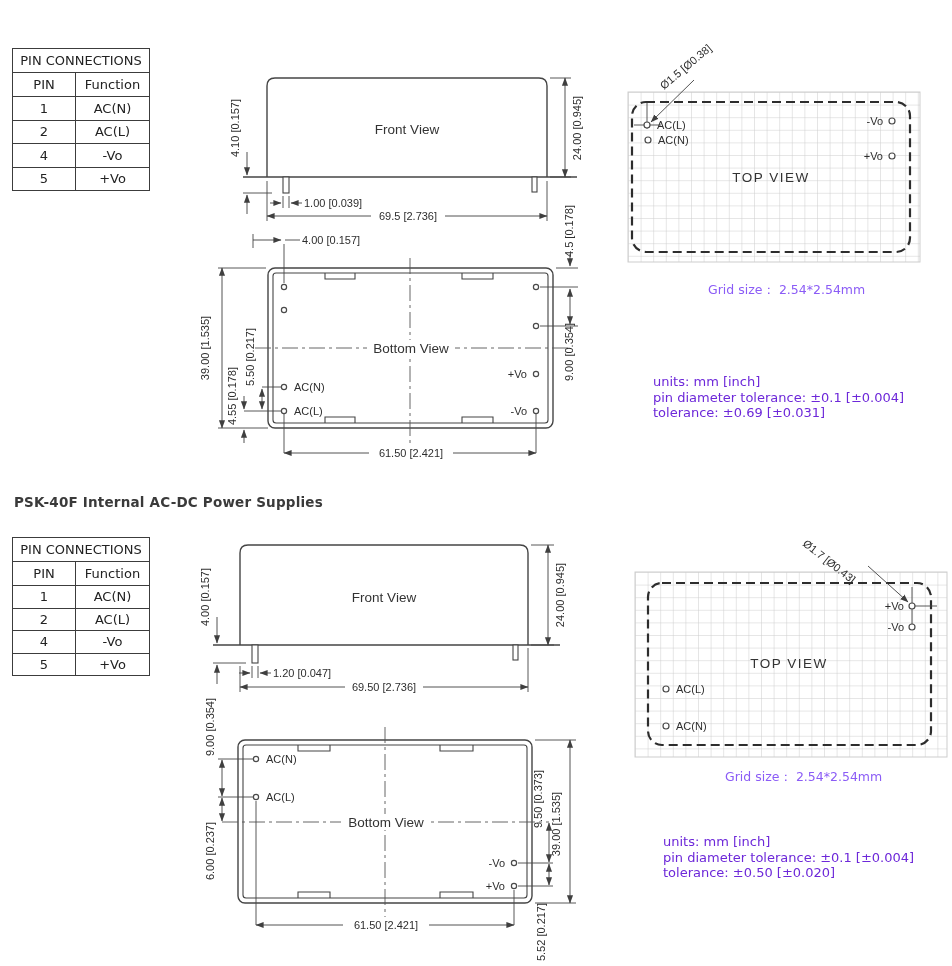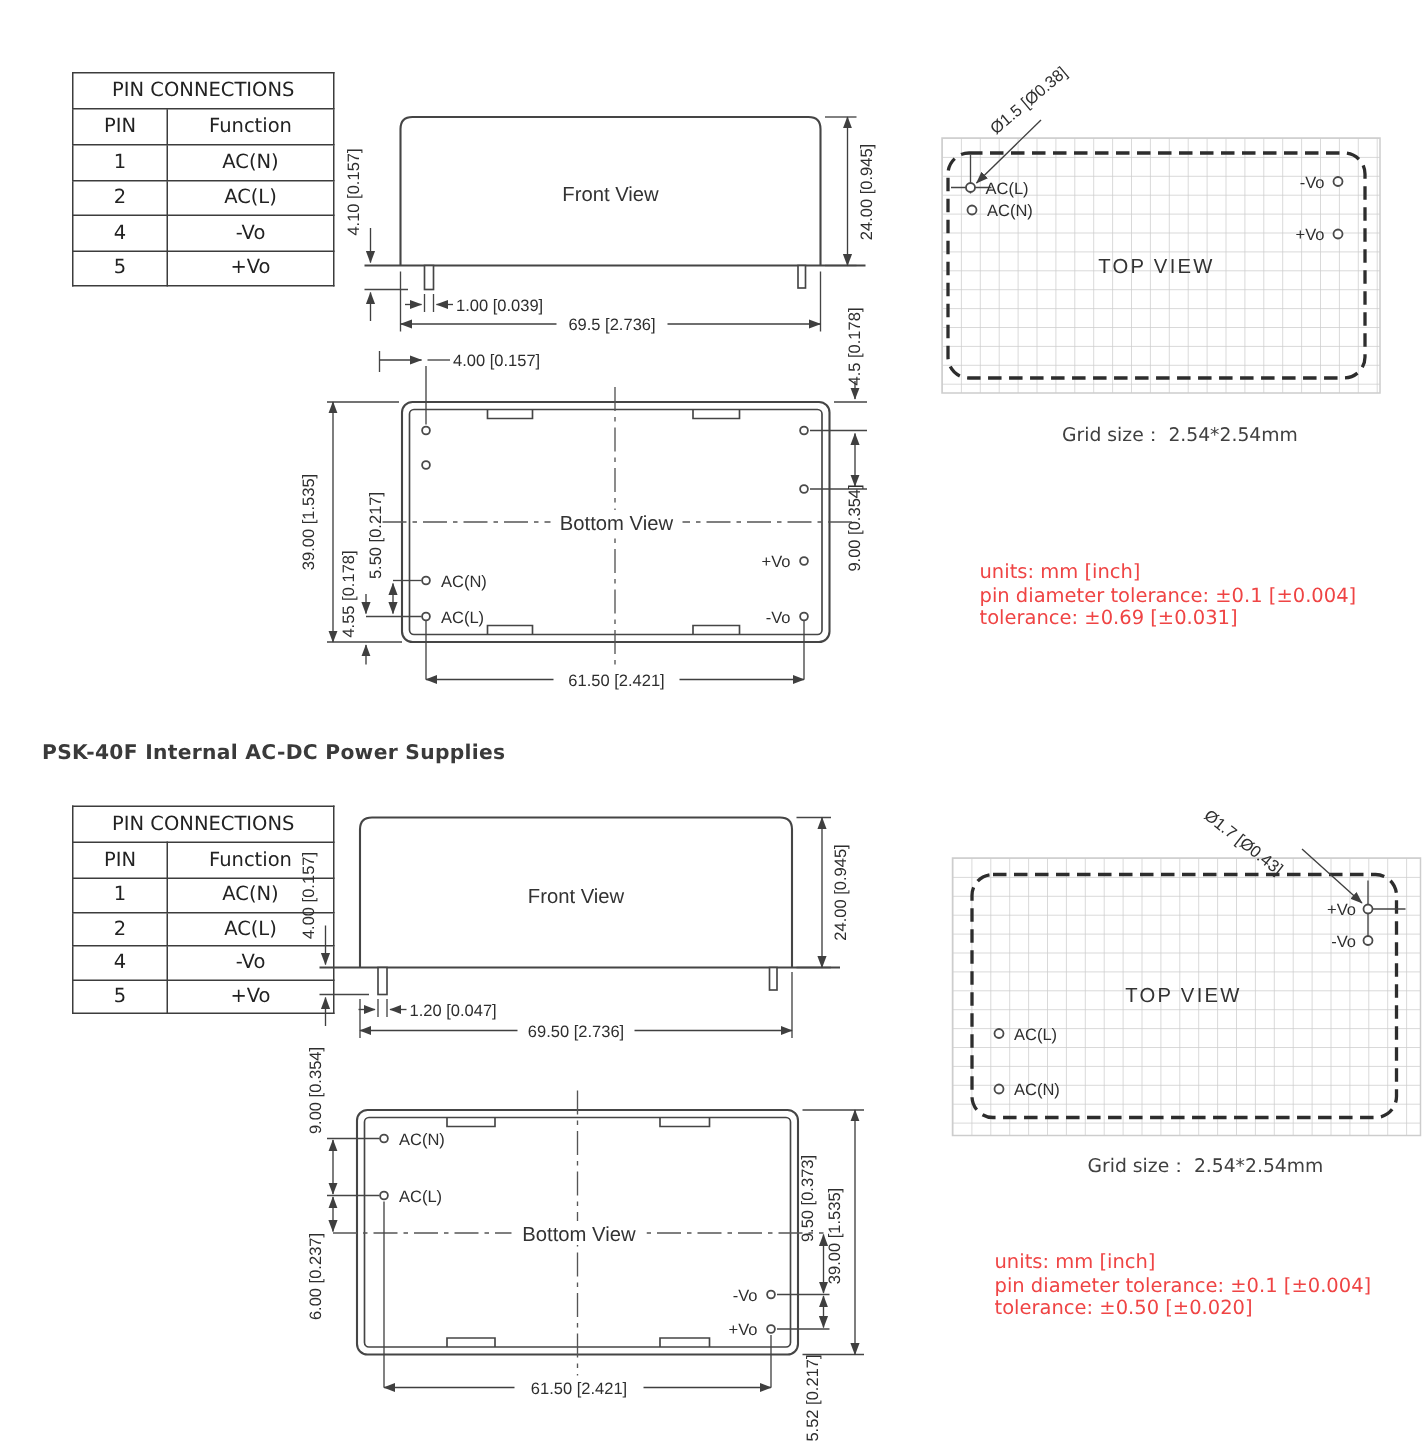--- a/index.html
+++ b/index.html
@@ -1,27 +1,27 @@
 <!DOCTYPE html>
 <html><head>
 <meta charset="utf-8">
 <style>
   html,body{margin:0;padding:0;background:#fff;}
   #page{position:relative;width:952px;height:966px;background:#ffffff;overflow:hidden;
         font-family:"DejaVu Sans",sans-serif;}
   .sec-title{position:absolute;font:700 13.5px "DejaVu Sans",sans-serif;color:#3a3a3a;
              letter-spacing:.2px;white-space:nowrap;}
-  table.pin-table{position:absolute;border-collapse:collapse;width:175px;
-                  font:13px "DejaVu Sans",sans-serif;color:#222;text-align:center;margin-left:36px;}
+  table.pin-table{position:absolute;border-collapse:collapse;width:138px;
+                  font:13px "DejaVu Sans",sans-serif;color:#222;text-align:center;}
   table.pin-table th,table.pin-table td{border:1px solid #3c3c3c;font-weight:400;padding:0;}
   table.pin-table tr{height:23.5px;}
   table.pin-table tr.hdr{height:24px;}
   table.pin-table col.c1{width:63px;}
-  .caption{position:absolute;font:12.5px "DejaVu Sans",sans-serif;color:#404040;white-space:nowrap;}
-  .notes{position:absolute;font:13px "DejaVu Sans",sans-serif;color:#ef4444;line-height:15.5px;white-space:nowrap;}
+  .caption{position:absolute;font:12.5px "DejaVu Sans",sans-serif;color:#8b5cf6;white-space:nowrap;}
+  .notes{position:absolute;font:13px "DejaVu Sans",sans-serif;color:#6d28d9;line-height:15.5px;white-space:nowrap;}
   svg{position:absolute;left:0;}
   #svg1{top:0;} #svg2{top:488px;}
   svg text{font-family:"Liberation Sans",sans-serif;font-size:11px;fill:#2e2e2e;}
   svg text.big{font-size:13.5px;fill:#333;}
   svg text.ls{letter-spacing:1.5px;}
   .case{fill:none;stroke:#454545;stroke-width:1.4;}
   .thin{stroke:#454545;stroke-width:.9;fill:none;}
   .thin2{fill:none;stroke:#454545;stroke-width:1.1;}
   .pin{fill:#fff;stroke:#454545;stroke-width:1.1;}
   .pin-c{fill:#fff;stroke:#4a4a4a;stroke-width:1.2;}
@@ -192,21 +192,21 @@
   </svg>
 
   <div class="caption" style="left:708px;top:282px;">Grid size： 2.54*2.54mm</div>
 
   <div class="notes" style="left:653px;top:374px;">
     <div>units: mm [inch]</div>
     <div>pin diameter tolerance: ±0.1 [±0.004]</div>
     <div>tolerance: ±0.69 [±0.031]</div>
   </div>
 
-  <div class="sec-title" style="left:28px;top:494px;">PSK-40F Internal AC-DC Power Supplies</div>
+  <div class="sec-title" style="left:14px;top:494px;">PSK-40F Internal AC-DC Power Supplies</div>
 
   <table class="pin-table" style="left:12px;top:537px;">
     <colgroup>
         <col class="c1">
         <col>
       </colgroup>
     <tbody>
         <tr class="hdr">
           <th colspan="2">PIN CONNECTIONS</th>
         </tr>

